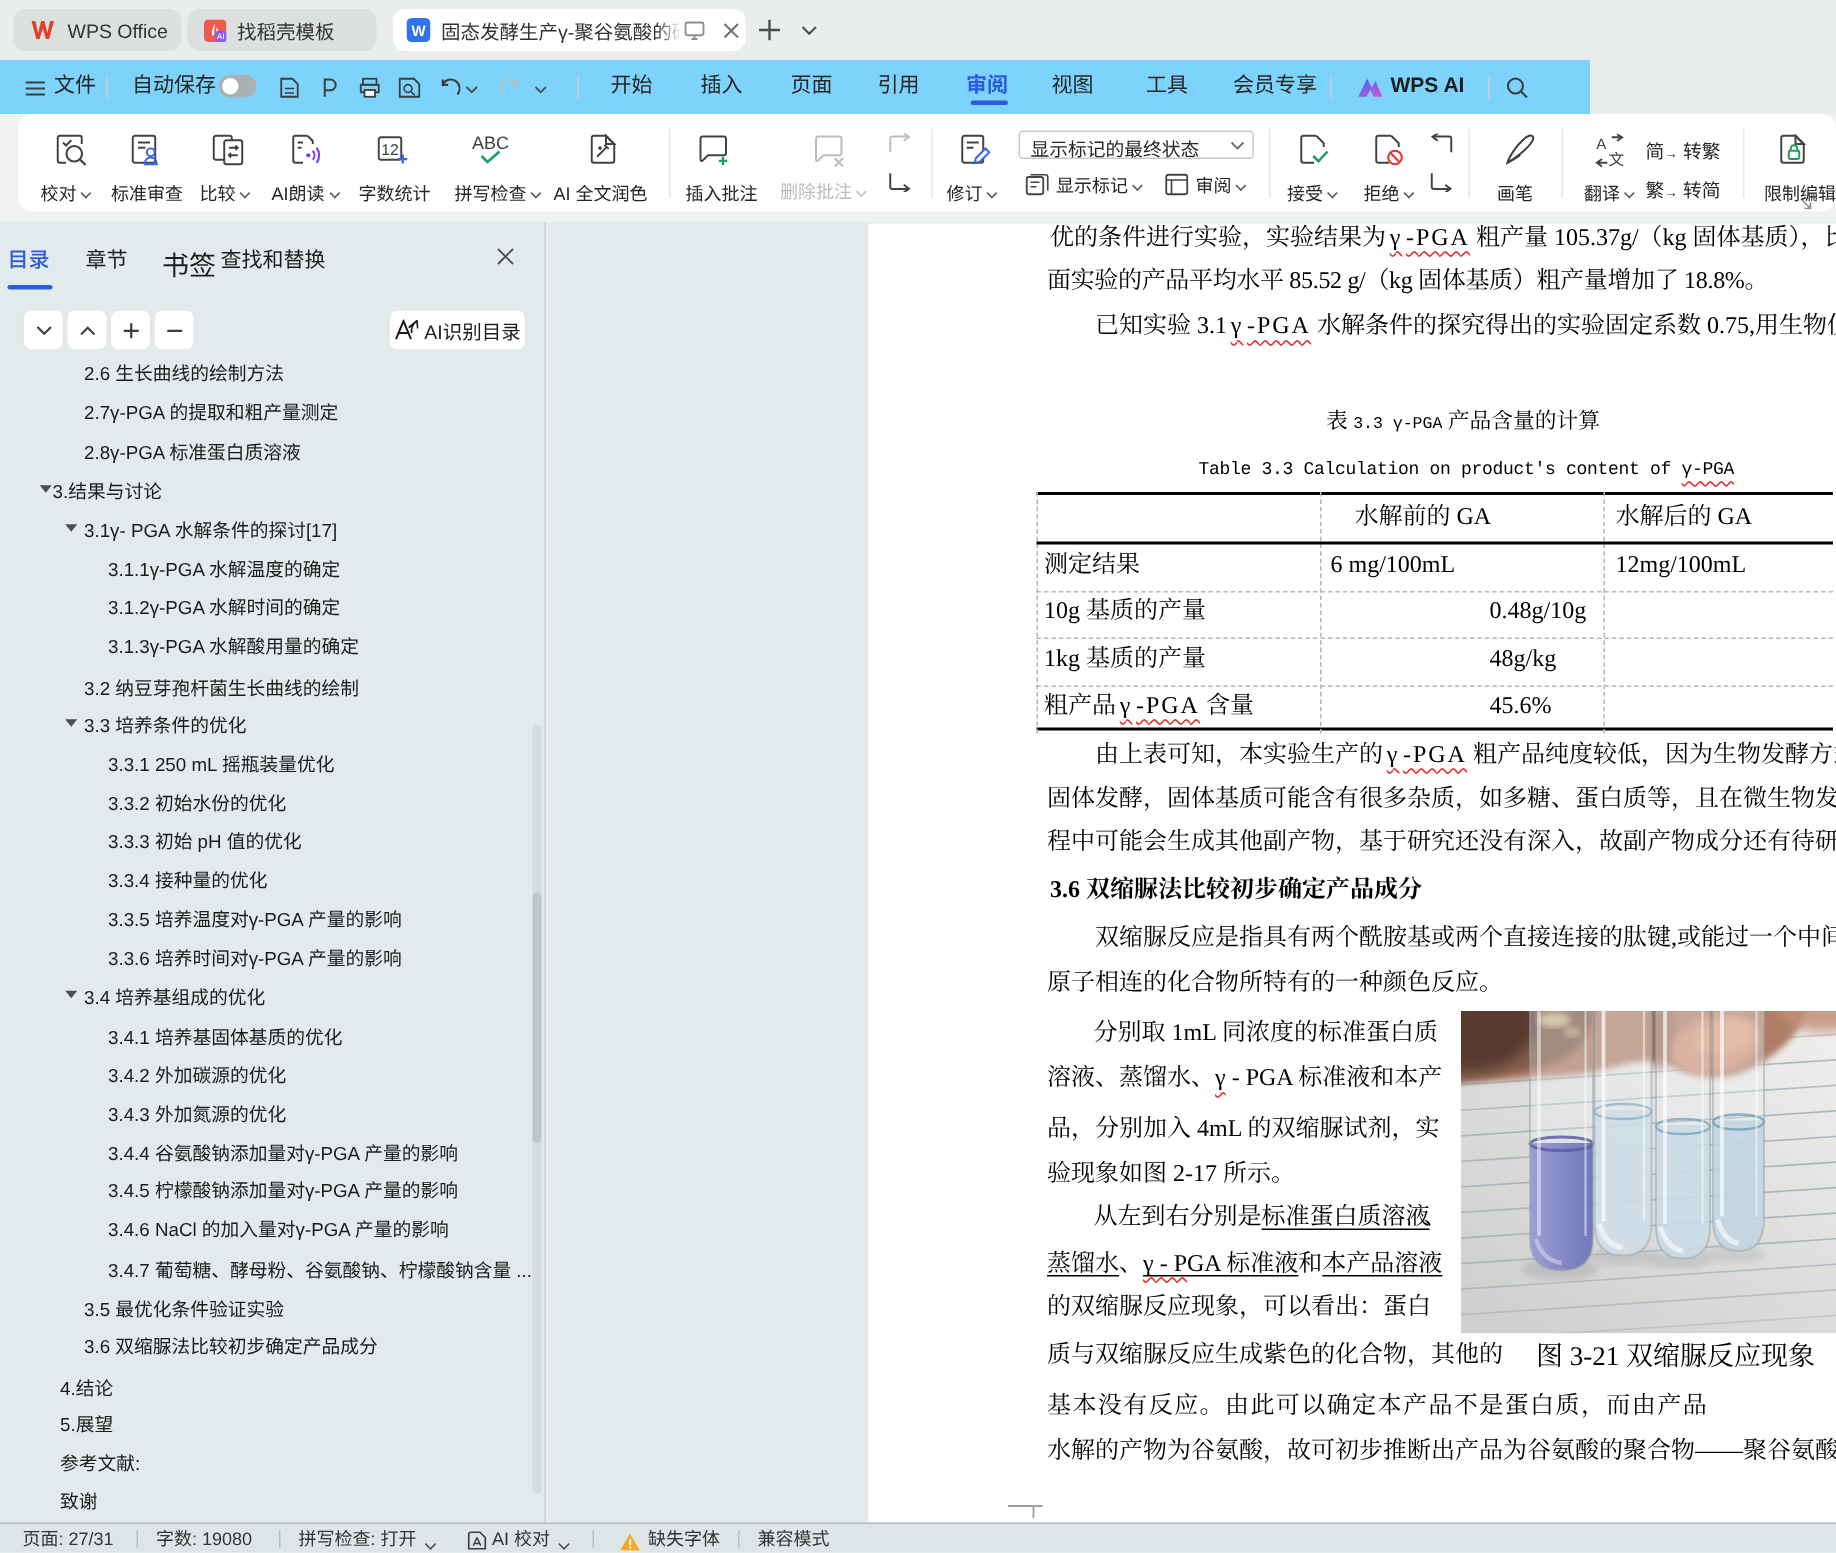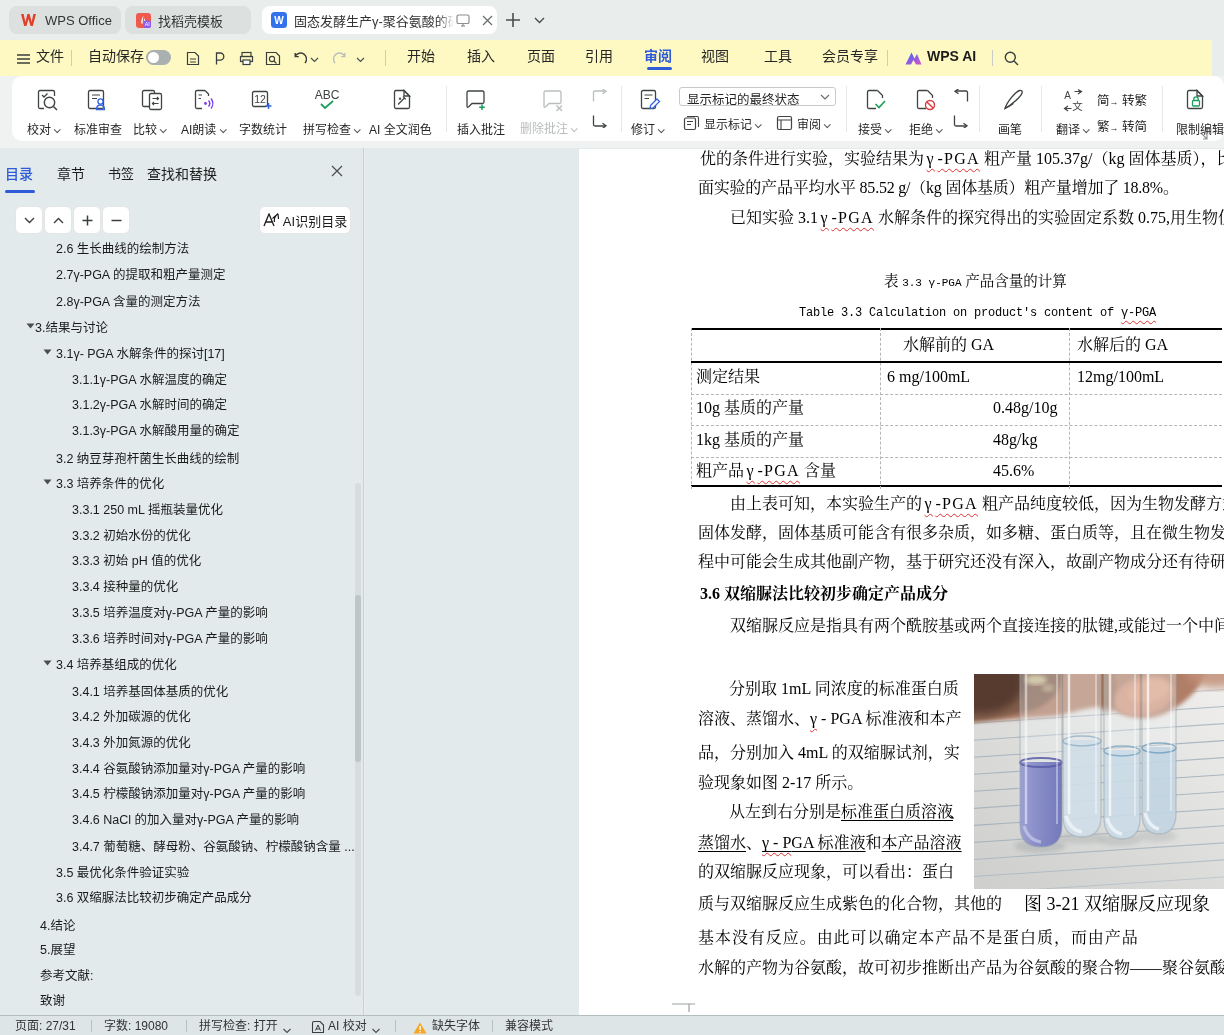--- a/index.html
+++ b/index.html
@@ -3,21 +3,21 @@
 <style>
 *{margin:0;padding:0;box-sizing:border-box}
 html,body{width:1224px;height:1035px;overflow:hidden}
 body{position:relative;font-family:"Liberation Sans","Noto Sans CJK SC",sans-serif;background:#e9edec}
 .abs{position:absolute}
 
 #tabbar{left:0;top:0;width:1224px;height:40px;background:#e9edec}
 .tab{top:6px;height:28px;border-radius:8px;background:#dce1e0;display:flex;align-items:center;font-size:13px;color:#333;white-space:nowrap}
 #tab3{background:#fff}
 
-#menubar{left:0;top:40px;width:1212px;height:36px;background:#fef9c3;font-size:14px;color:#262626}
+#menubar{left:0;top:40px;width:1060px;height:36px;background:#7dd3fc;font-size:14px;color:#262626}
 .mitem{top:5px;height:22px;line-height:22px}
 
 #ribbonbg{left:0;top:76px;width:1224px;height:72px;background:#eff2f1}
 #panel{left:12px;top:76px;width:1212px;height:65px;background:#fff;border-radius:10px}
 .rlabel{font-size:12px;color:#262626;white-space:nowrap}
 .rico{top:88px}
 .chev{display:inline-block;width:4.5px;height:4.5px;border-right:1.2px solid #555;border-bottom:1.2px solid #555;transform:rotate(45deg) translate(-2px,-2px);margin-left:1px}
 .rsep{width:1px;background:#e4e7e6;top:86px;height:46px}
 
 #sidebar{left:0;top:148px;width:364px;height:867px;background:#e2eaec;border-right:1px solid #c9d0d2}
@@ -277,21 +277,21 @@
     <path d="M14 2.5 H6 Q4.5 2.5 4.5 4 V19 Q4.5 20.5 6 20.5 H18 Q19.5 20.5 19.5 19 V8 Z" fill="none" stroke="#3f4442" stroke-width="1.3"></path>
     <path d="M14 2.5 L19.5 8 H14 Z" fill="none" stroke="#3f4442" stroke-width="1.3"></path>
     <rect x="9.5" y="12.5" width="7" height="5.5" rx="1" fill="none" stroke="#1d9e5f" stroke-width="1.3"></rect>
     <path d="M10.8 12.5 V11 A2.2 2.2 0 0 1 15.2 11 V12.5" fill="none" stroke="#1d9e5f" stroke-width="1.3"></path>
   </svg>
 <div class="abs rlabel" style="left:1176px;top:120px">限制编辑</div>
 <div class="abs" id="sidebar">
  <div class="abs" style="left:5px;top:15px;font-size:14px;color:#2e5bd7;font-weight:500">目录</div>
  <div class="abs" style="left:5px;top:42px;width:30px;height:3px;background:#2e5bd7;border-radius:2px"></div>
  <div class="abs" style="left:57px;top:15px;font-size:14px;color:#1c1c1c">章节</div>
- <div class="abs" style="left:108px;top:15px;font-size:13px;color:#1c1c1c">书签</div>
+ <div class="abs" style="left:108px;top:15px;font-size:18px;color:#1c1c1c">书签</div>
  <div class="abs" style="left:147px;top:15px;font-size:14px;color:#1c1c1c">查找和替换</div>
  <svg class="abs" style="left:331px;top:17px" width="12" height="12" viewBox="0 0 12 12">
       <path d="M1 1 L11 11 M11 1 L1 11" stroke="#4a4e4d" stroke-width="1.2"></path>
     </svg>
  <div class="abs sbtn" style="left:15px">
       <svg width="11" height="7" viewBox="0 0 11 7">
         <path d="M1 1 L5.5 5.5 L10 1" fill="none" stroke="#3a3e3d" stroke-width="1.4"></path>
       </svg>
     </div>
  <div class="abs sbtn" style="left:44px">
@@ -309,21 +309,21 @@
         <path d="M0.5 5.5 H10.5" stroke="#3a3e3d" stroke-width="1.5"></path>
       </svg>
     </div>
  <div class="abs" style="left:259px;top:58px;width:92px;height:28px;background:#fff;border:1px solid #e3e6e5;border-radius:6px;display:flex;align-items:center;justify-content:center;font-size:13px;color:#1c1c1c"><svg width="16" height="14" viewBox="0 0 16 14" style="margin-right:4px">
         <path d="M1 13 L6 1 L11 13 M3 9 H9" fill="none" stroke="#1c1c1c" stroke-width="1.3"></path>
         <path d="M9.5 5.5 L15 0.8 M15 0.8 L15.5 6 M15 0.8 C12 3 11 6.5 11.5 9" fill="none" stroke="#1c1c1c" stroke-width="1.2"></path>
       </svg>AI识别目录</div>
  <div class="abs" style="left:0;top:94px;width:354px;height:773px;overflow:hidden">
  <div class="sitem" style="left:56px;top:-4.5px">2.6 生长曲线的绘制方法</div>
  <div class="sitem" style="left:56px;top:22.0px">2.7γ-PGA 的提取和粗产量测定</div>
- <div class="sitem" style="left:56px;top:48.5px">2.8γ-PGA 含量的测定方法</div>
+ <div class="sitem" style="left:56px;top:48.5px">2.8γ-PGA 标准蛋白质溶液</div>
  <svg class="abs" style="left:26px;top:80.5px" width="9" height="6" viewBox="0 0 9 6">
         <path d="M0.5 0.5 H8.5 L4.5 5.5 Z" fill="#4a4e4d"></path>
       </svg>
  <div class="sitem" style="left:35px;top:74.5px">3.结果与讨论</div>
  <svg class="abs" style="left:43px;top:106.9px" width="9" height="6" viewBox="0 0 9 6">
         <path d="M0.5 0.5 H8.5 L4.5 5.5 Z" fill="#4a4e4d"></path>
       </svg>
  <div class="sitem" style="left:56px;top:100.9px">3.1γ- PGA 水解条件的探讨[17]</div>
  <div class="sitem" style="left:72px;top:126.5px">3.1.1γ-PGA 水解温度的确定</div>
  <div class="sitem" style="left:72px;top:152.0px">3.1.2γ-PGA 水解时间的确定</div>
@@ -387,20 +387,21 @@
  <div class="doc" style="left:117px;top:275.5px">1kg 基质的产量</div>
  <div class="doc" style="left:414px;top:275.5px">48g/kg</div>
  <div class="doc" style="left:117px;top:307px">粗产品<span class="sq gw"><span class="gp">γ</span>-PGA</span> 含量</div>
  <div class="doc" style="left:414px;top:307px">45.6%</div>
 
  <div class="doc" id="lG" style="left:151px;top:339.6px">由上表可知，本实验生产的<span class="sq gw"><span class="gp">γ</span>-PGA</span> 粗产品纯度较低，因为生物发酵方式</div>
  <div class="doc" id="lH" style="left:119px;top:368.8px">固体发酵，固体基质可能含有很多杂质，如多糖、蛋白质等，且在微生物发酵过</div>
  <div class="doc" id="lI" style="left:119px;top:398px">程中可能会生成其他副产物，基于研究还没有深入，故副产物成分还有待研究</div>
  <div class="doc" id="lJ" style="left:121px;top:429.9px;font-weight:bold">3.6 双缩脲法比较初步确定产品成分</div>
  <div class="doc" id="lK" style="left:151px;top:461.8px">双缩脲反应是指具有两个酰胺基或两个直接连接的肽键,或能过一个中间</div>
+ <div class="doc" id="lL" style="left:119px;top:492.4px">原子相连的化合物所特有的一种颜色反应。</div>
  <div class="doc" id="lM" style="left:150px;top:525.4px">分别取 1mL 同浓度的标准蛋白质</div>
  <div class="doc" id="lN" style="left:119px;top:555.4px">溶液、蒸馏水、<span class="sq">γ</span> - PGA 标准液和本产</div>
  <div class="doc" id="lO" style="left:119px;top:588.5px">品，分别加入 4mL 的双缩脲试剂，实</div>
  <div class="doc" id="lP" style="left:119px;top:618.5px">验现象如图 2-17 所示。</div>
  <div class="doc" id="lQ" style="left:150px;top:648.4px">从左到右分别是<span class="u">标准蛋白质溶液</span><span style="margin-left:-4px">、</span></div>
  <div class="doc" id="lS" style="left:119px;top:708px">的双缩脲反应现象，可以看出：蛋白</div>
  <div class="doc" id="lR" style="left:119px;top:679px"><span class="u">蒸馏水</span>、<span class="u"><span class="sq">γ - P</span>GA 标准液</span>和<span class="u">本产品溶液</span></div>
  <div class="doc" id="lT" style="left:119px;top:739.5px">质与双缩脲反应生成紫色的化合物，其他的</div>
  <div class="doc" id="lU" style="left:119px;top:773.7px;letter-spacing:0.95px">基本没有反应。由此可以确定本产品不是蛋白质，而由产品</div>
  <div class="doc" id="lV" style="left:119px;top:804.2px">水解的产物为谷氨酸，故可初步推断出产品为谷氨酸的聚合物——聚谷氨酸。</div>

